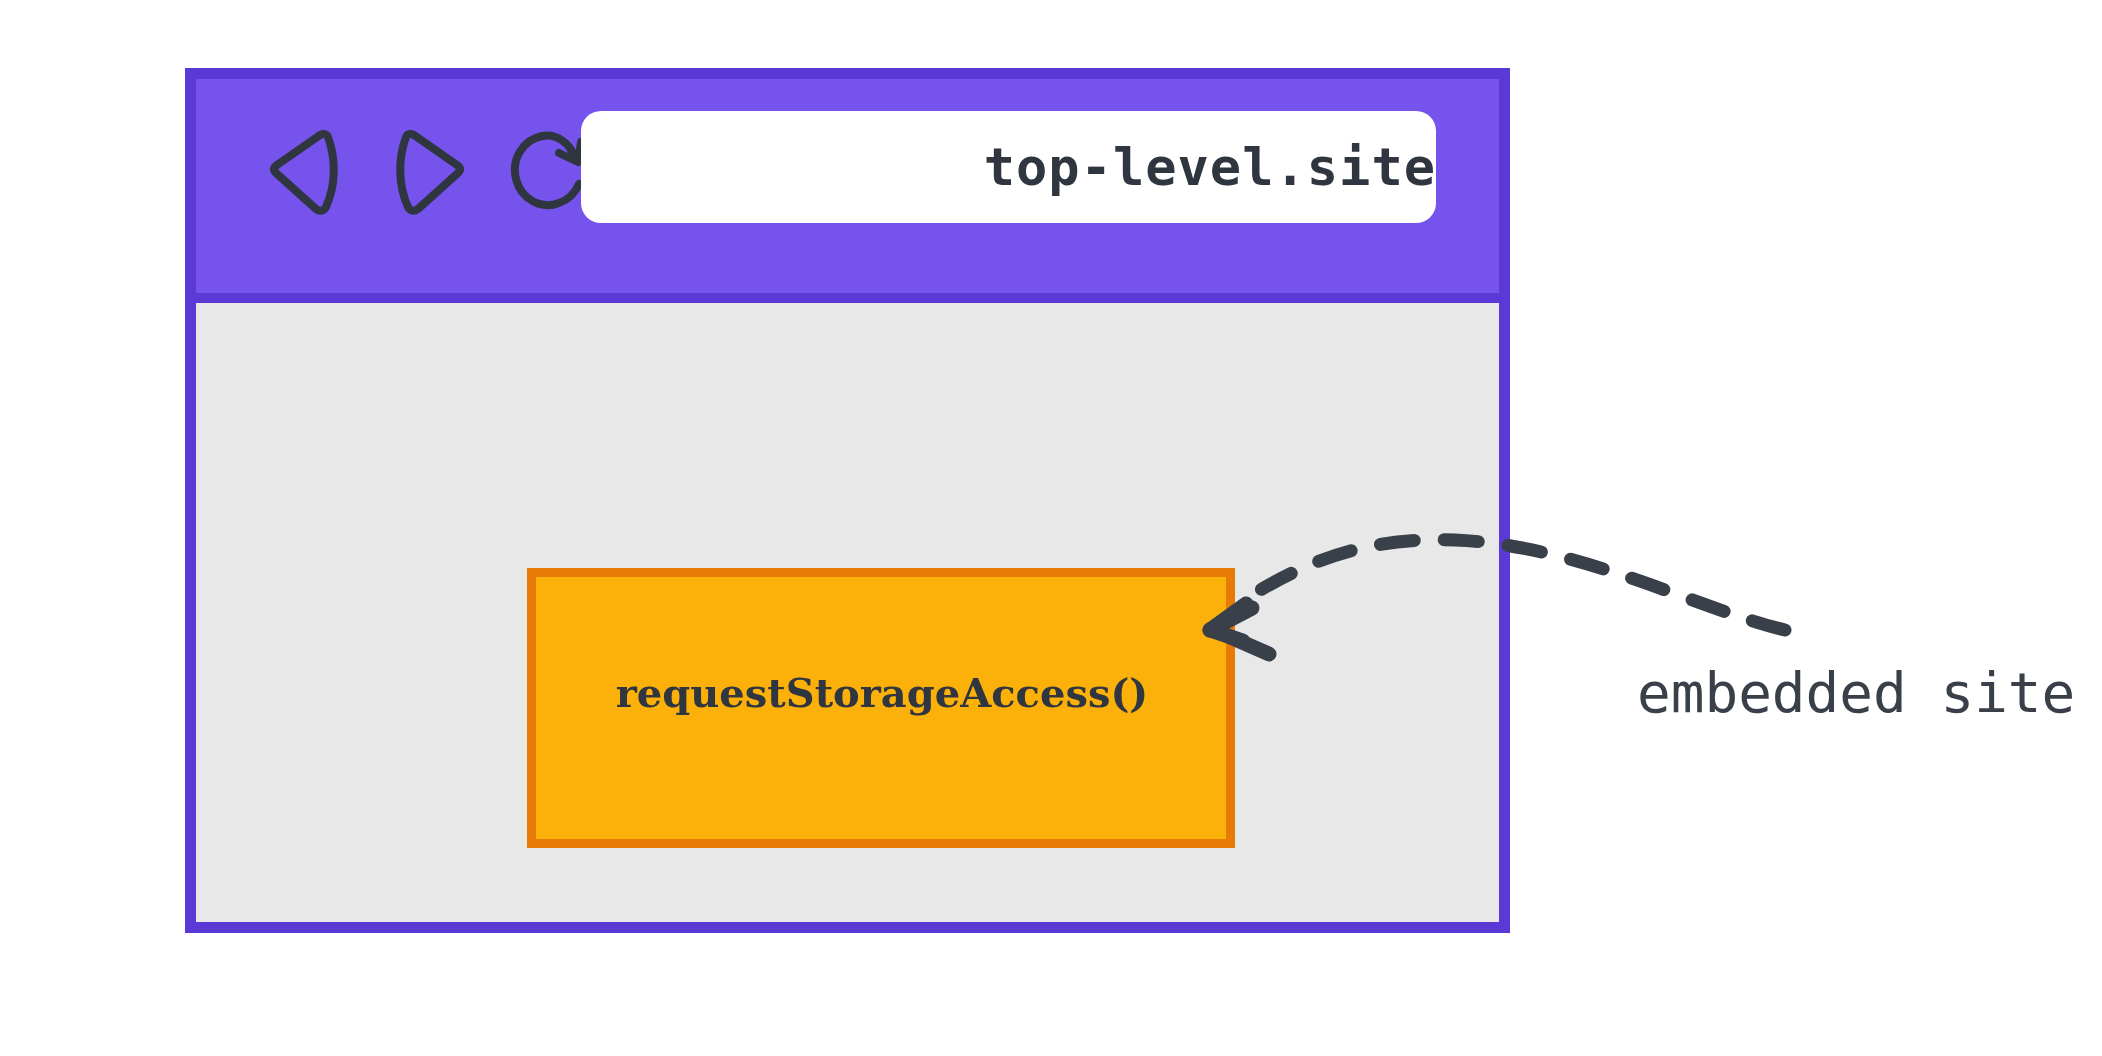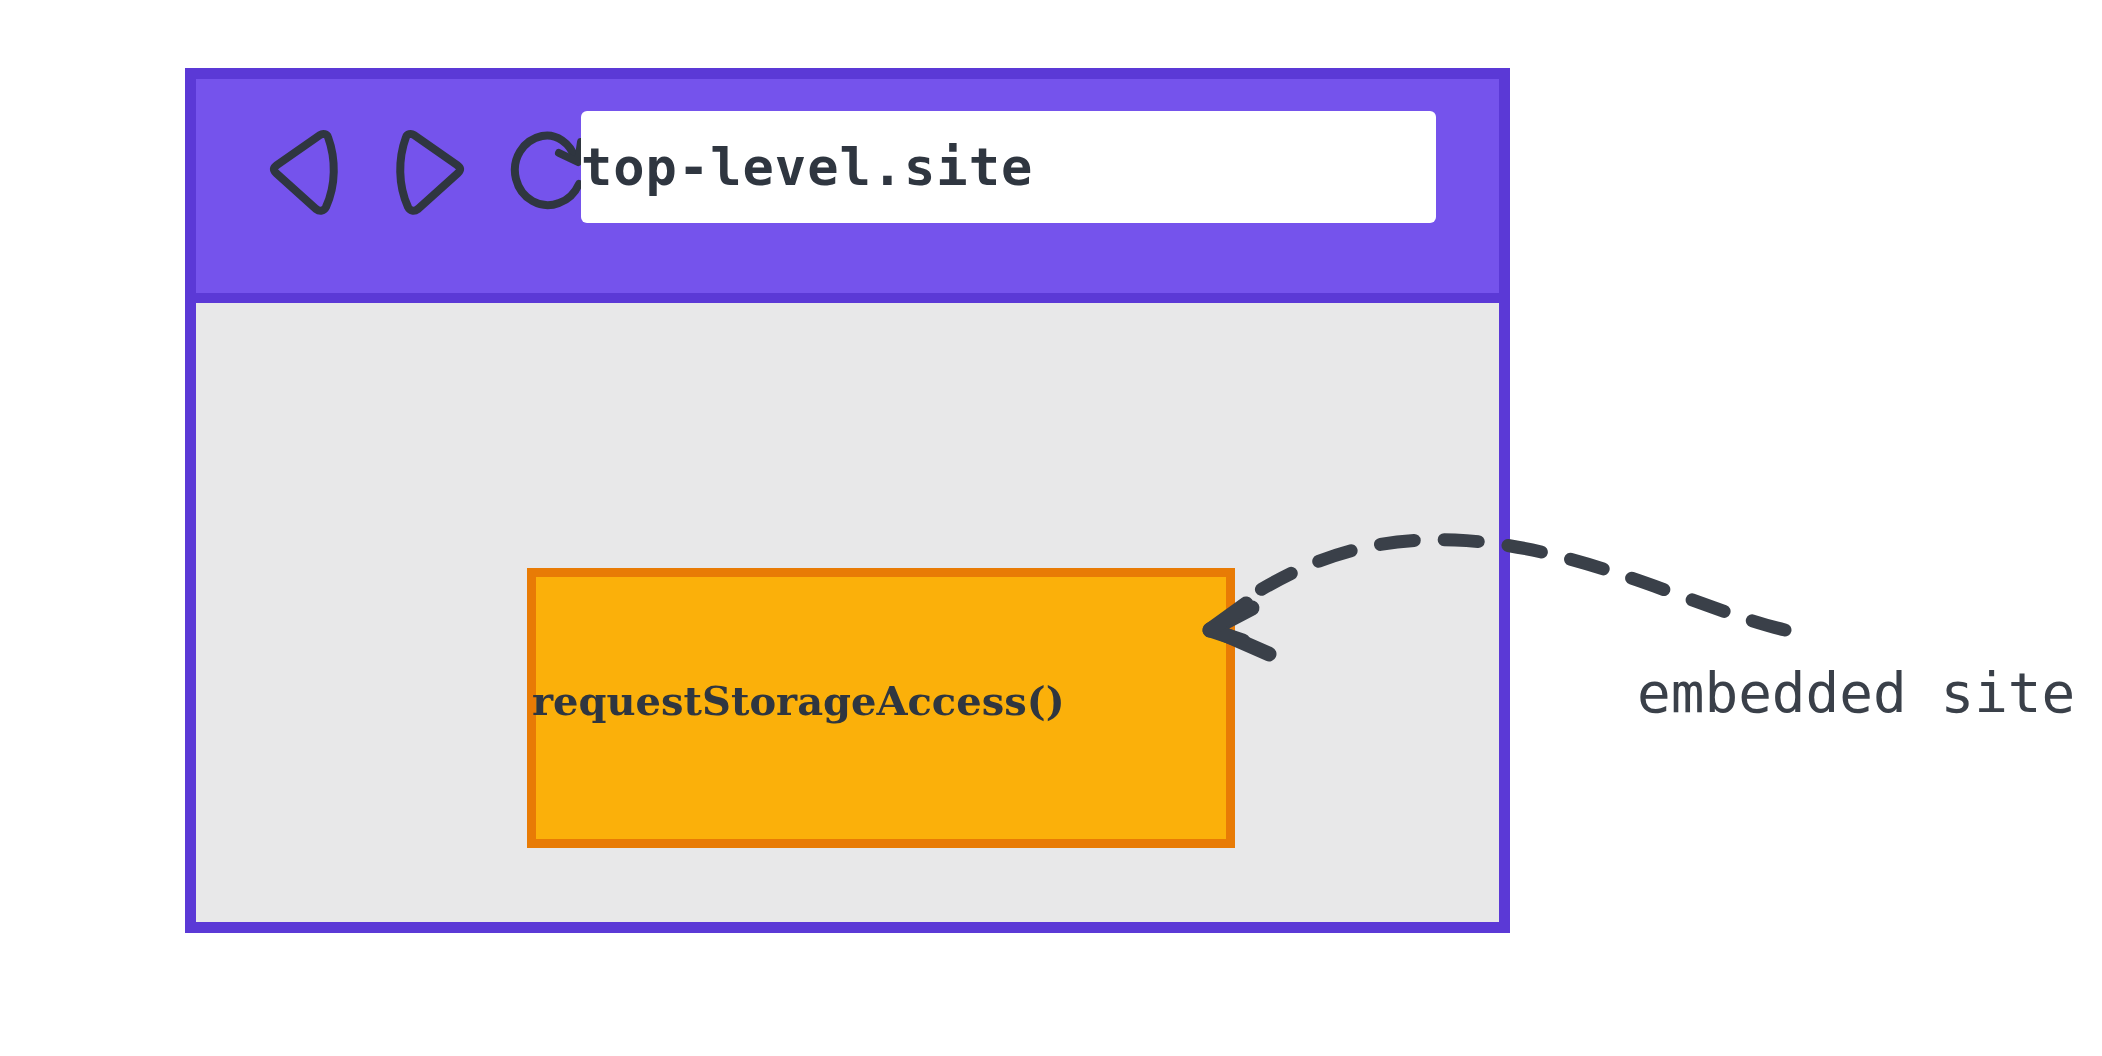--- a/index.html
+++ b/index.html
@@ -66,24 +66,24 @@
     line-height: 0;
   }
 
   .url-bar {
     position: absolute;
     left: 385px;
     top: 32px;
     width: 855px;
     height: 112px;
     background: #ffffff;
-    border-radius: 6px;
+    border-radius: 20px;
     display: flex;
     align-items: center;
-    justify-content: flex-start;
+    justify-content: flex-end;
   }
   .url-text {
     font-family: "DejaVu Sans Mono", monospace;
     font-size: 52px;
     font-weight: 700;
     letter-spacing: 1px;
     color: #2F3640;
     white-space: nowrap;
     user-select: none;
   }
@@ -114,21 +114,22 @@
     width: 708px;
     height: 280px;
     border: 9px solid #E87B05;
     box-sizing: border-box;
     pointer-events: none;
   }
   .embedded-label {
     position: absolute;
     left: 0;
     right: 0;
-    top: 104px;
+    top: 96px;
+    text-align: center;
     font-family: "DejaVu Serif", "DejaVu Sans Mono", serif;
     font-size: 40px;
     font-weight: 700;
     color: #2F3640;
     letter-spacing: 0px;
     white-space: nowrap;
     user-select: none;
   }
 
   

